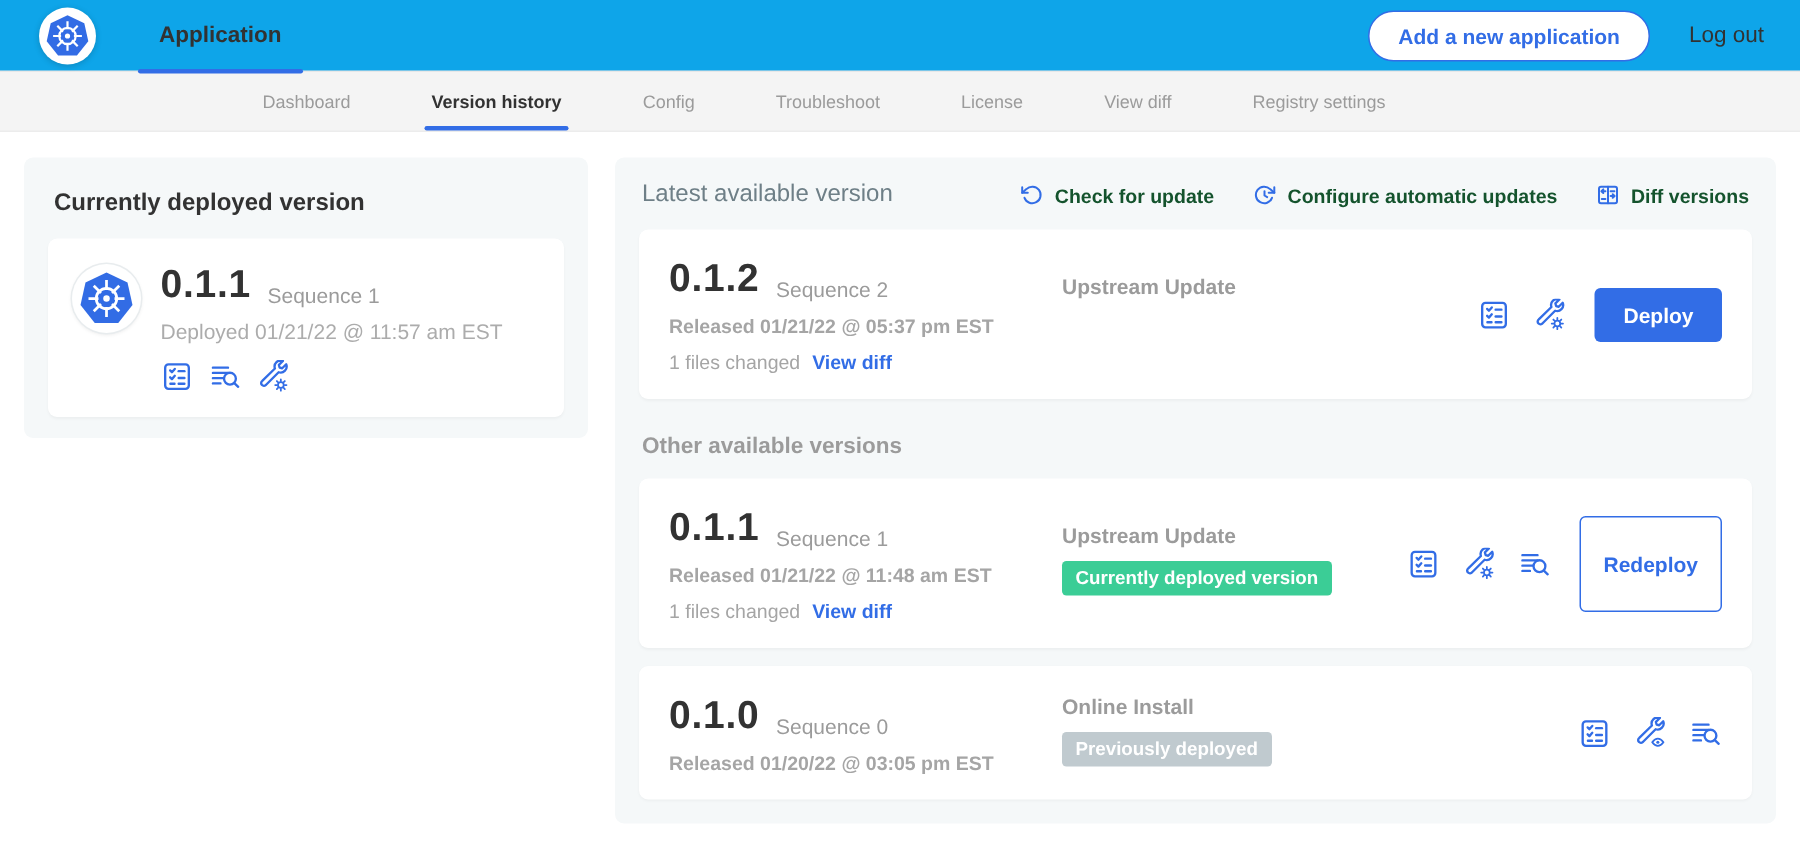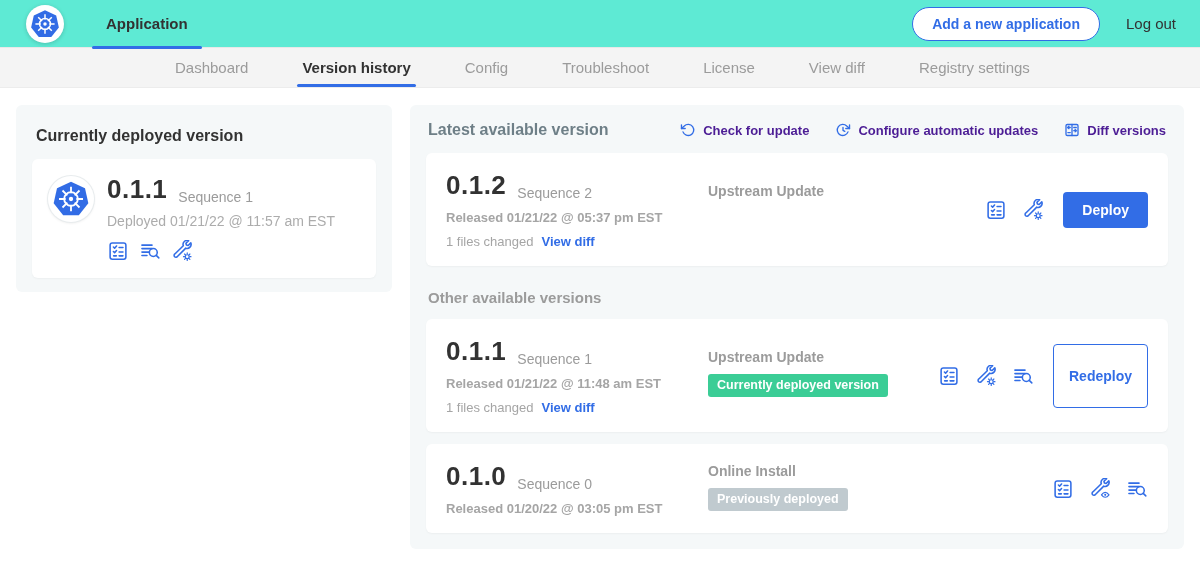--- a/index.html
+++ b/index.html
@@ -19,21 +19,21 @@
     display: block;
     cursor: pointer;
   }
   svg.icn.sm { width: 16px; height: 16px; stroke-width: 2; }
 
   
   .topnav {
     height: 48px;
     display: flex; align-items: center;
     padding: 0 24px 0 26px;
-    background: #5eead4;
+    background: #0ea5e9;
     border-bottom: 1px solid #e8e8e8;
     position: relative;
   }
   .logo-circle {
     width: 38px; height: 38px; border-radius: 50%;
     background: #ffffff;
     box-shadow: 0 1px 4px rgba(0,0,0,0.18);
     display: flex; align-items: center; justify-content: center;
     margin-right: 28px;
   }
@@ -60,21 +60,21 @@
   
   .subnav {
     height: 40px; background: #f4f4f4;
     border-bottom: 1px solid #ececec;
     display: flex; align-items: stretch;
     padding-left: 148px;
   }
   .sub-tab {
     display: flex; align-items: center;
     padding: 0 27px;
-    font-size: 15px; color: #9b9b9b;
+    font-size: 12px; color: #9b9b9b;
     position: relative; cursor: pointer; white-space: nowrap;
   }
   .sub-tab.active { color: #323232; font-weight: 600; }
   .sub-tab.active::after {
     content: ""; position: absolute; left: 22px; right: 22px; bottom: 0;
     height: 3px; background: #326de6; border-radius: 2px;
   }
 
   
   .main {
@@ -110,25 +110,25 @@
   .sequence-label { font-size: 14px; color: #9b9b9b; }
   .deployed-date { font-size: 14px; color: #acacac; font-weight: 500; margin-top: 8px; }
   .icon-row { display: flex; align-items: center; gap: 10px; margin-top: 11px; }
 
   
   .versions-panel { flex: 1; padding: 16px; }
   .versions-header {
     display: flex; align-items: center; justify-content: space-between;
     padding: 0 2px 14px;
   }
-  .versions-title { font-size: 16px; font-weight: 700; color: #6e7f87; }
+  .versions-title { font-size: 16px; font-weight: 400; color: #6e7f87; }
   .header-actions { display: flex; align-items: center; gap: 26px; }
   .action-link {
     display: flex; align-items: center; gap: 7px;
-    color: #4c1d95; font-size: 13px; font-weight: 700;
+    color: #14532d; font-size: 13px; font-weight: 700;
     cursor: pointer; white-space: nowrap;
   }
 
   .version-card {
     background: #ffffff; border-radius: 6px;
     box-shadow: 0 1px 2px rgba(0,0,0,0.04);
     padding: 17px 20px;
     display: flex; align-items: stretch;
   }
   .vc-left { width: 262px; flex-shrink: 0; }

